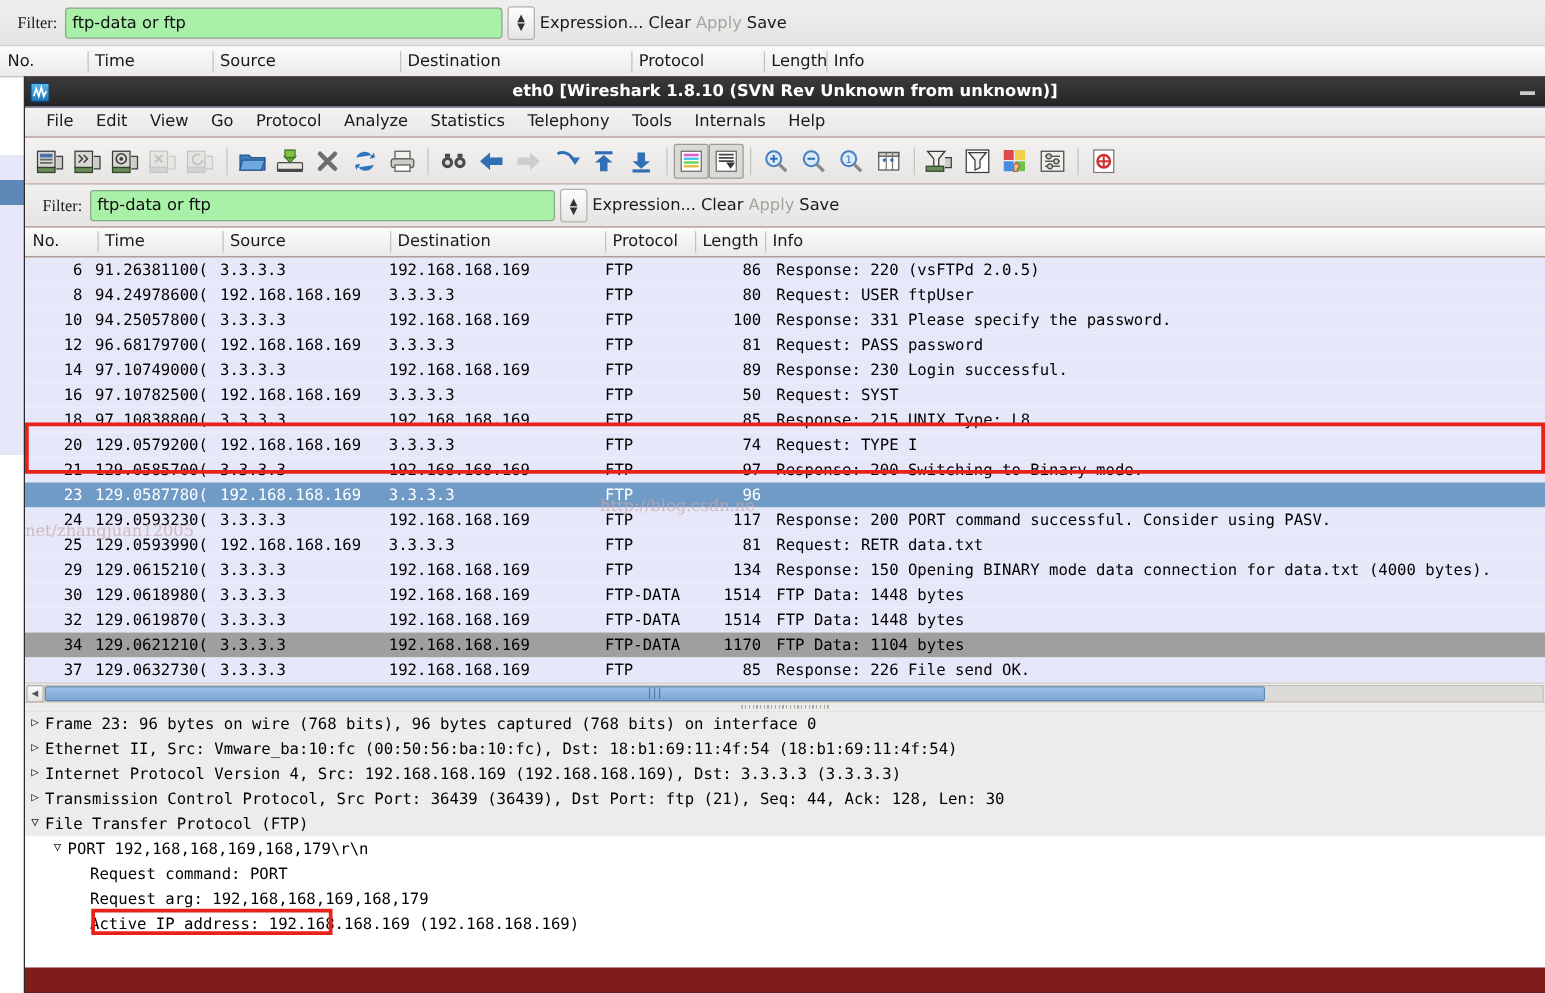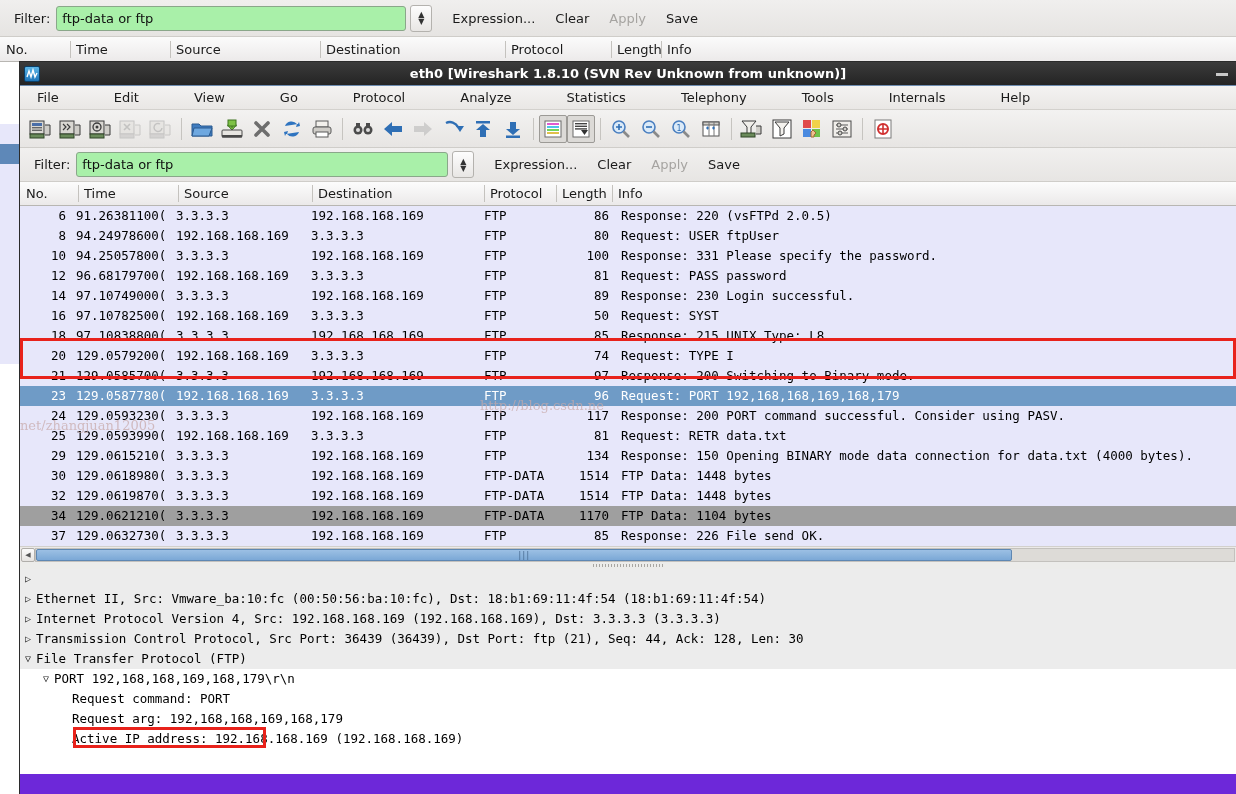--- a/index.html
+++ b/index.html
@@ -32,45 +32,45 @@
   }
   .bg-body {
     position: absolute; left: 0; top: 62px; width: 1236px; height: 732px;
     background: #ffffff;
   }
   
   .bg-left-strip { position: absolute; left: 0; top: 62px; width: 20px; height: 732px; background:#fff; }
   .bg-left-row { position: absolute; left: 0; width: 20px; height: 20px; background: #e7e7fa; }
   .bg-left-sel { background: #5e88b8; }
 
-  .filter-label { font-size: 13px; margin: 0 6px 0 8px; color: #1a1a1a; }
+  .filter-label { font-size: 13px; margin: 0 6px 0 8px; color: #1a1a1a; font-family: Liberation Serif, serif; }
   .filter-entry {
     height: 25px; background: #a9f0a9; border: 1px solid #8aa78a;
     border-radius: 3px; display: flex; align-items: center;
     padding: 0 5px; font-size: 13px; color: #111;
   }
   .filter-spin {
     width: 22px; height: 27px; margin-left: 4px;
     background: linear-gradient(#fdfdfd, #e8e6e4);
     border: 1px solid #b4b2ae; border-radius: 3px;
     display: flex; flex-direction: column; align-items: center; justify-content: center;
     font-size: 8px; line-height: 7px; color: #333;
   }
-  .filter-btn { font-size: 13px; margin-left: 20px; color: #1a1a1a; }
+  .filter-btn { font-size: 13px; margin-left: 4px; color: #1a1a1a; }
   .filter-btn.disabled { color: #a6a4a1; }
 
   .col { font-size: 13px; color: #1a1a1a; padding-left: 6px; position: relative; height: 25px; line-height: 25px; }
   .col + .col::before {
     content: ""; position: absolute; left: 0; top: 4px; bottom: 4px; width: 1px; background: #c4c2be;
   }
 
   
   .ws-window {
     position: absolute; left: 20px; top: 62px; width: 1216px; height: 732px;
-    background: #6d28d9;
+    background: #7f1d1d;
     box-shadow: 0 0 0 1px #2b2b2b;
   }
   .ws-titlebar {
     height: 24px; width: 100%;
     background: linear-gradient(#3b3b3b, #242424);
     border-bottom: 1px solid #6d8cb0;
     display: flex; align-items: center; position: relative;
   }
   .ws-icon {
     width: 16px; height: 16px; margin-left: 4px;
@@ -84,21 +84,21 @@
     color: #fff; font-size: 13px; font-weight: bold;
     font-family: "DejaVu Sans", "Liberation Sans", sans-serif;
   }
   .ws-min {
     position: absolute; right: 8px; top: 11px; width: 12px; height: 3px; background: #c9c9c9;
   }
 
   .ws-menubar {
     height: 24px; background: linear-gradient(#f4f3f2, #e9e7e5);
     border-bottom: 1px solid #d3d1cd;
-    display: flex; align-items: center; padding-left: 8px; gap: 37px;
+    display: flex; align-items: center; padding-left: 8px;
   }
   .menu-item { font-size: 13px; padding: 0 9px; color: #1a1a1a; line-height: 24px; }
 
   .ws-toolbar {
     height: 38px; background: linear-gradient(#f3f2f1, #e7e5e3);
     border-bottom: 1px solid #cfcdc9;
     display: flex; align-items: center; padding-left: 6px;
   }
   .tb { width: 30px; height: 30px; display: flex; align-items: center; justify-content: center; position: relative; }
   .tb svg { display: block; }
@@ -580,21 +580,20 @@
         <div class="c-len">97</div>
         <div class="c-info">Response: 200 Switching to Binary mode.</div>
       </div>
       <div class="pkt-row sel">
         <div class="c-no">23</div>
         <div class="c-time">129.0587780(</div>
         <div class="c-src">192.168.168.169</div>
         <div class="c-dst">3.3.3.3</div>
         <div class="c-proto">FTP</div>
         <div class="c-len">96</div>
-        <div class="c-info">Request: PORT 192,168,168,169,168,179</div>
       </div>
       <div class="pkt-row">
         <div class="c-no">24</div>
         <div class="c-time">129.0593230(</div>
         <div class="c-src">3.3.3.3</div>
         <div class="c-dst">192.168.168.169</div>
         <div class="c-proto">FTP</div>
         <div class="c-len">117</div>
         <div class="c-info">Response: 200 PORT command successful. Consider using PASV.</div>
       </div>
@@ -661,20 +660,21 @@
     </div>
   </div>
 
   <div class="pane-divider">
     <div class="pane-grip"></div>
   </div>
 
   <div class="detail-pane" id="detail-tree">
       <div class="tree-row alt" style="padding-left: 0px;">
         <span class="twisty">▷</span>
+        <span>Frame 23: 96 bytes on wire (768 bits), 96 bytes captured (768 bits) on interface 0</span>
       </div>
       <div class="tree-row alt" style="padding-left: 0px;">
         <span class="twisty">▷</span>
         <span>Ethernet II, Src: Vmware_ba:10:fc (00:50:56:ba:10:fc), Dst: 18:b1:69:11:4f:54 (18:b1:69:11:4f:54)</span>
       </div>
       <div class="tree-row alt" style="padding-left: 0px;">
         <span class="twisty">▷</span>
         <span>Internet Protocol Version 4, Src: 192.168.168.169 (192.168.168.169), Dst: 3.3.3.3 (3.3.3.3)</span>
       </div>
       <div class="tree-row alt" style="padding-left: 0px;">

